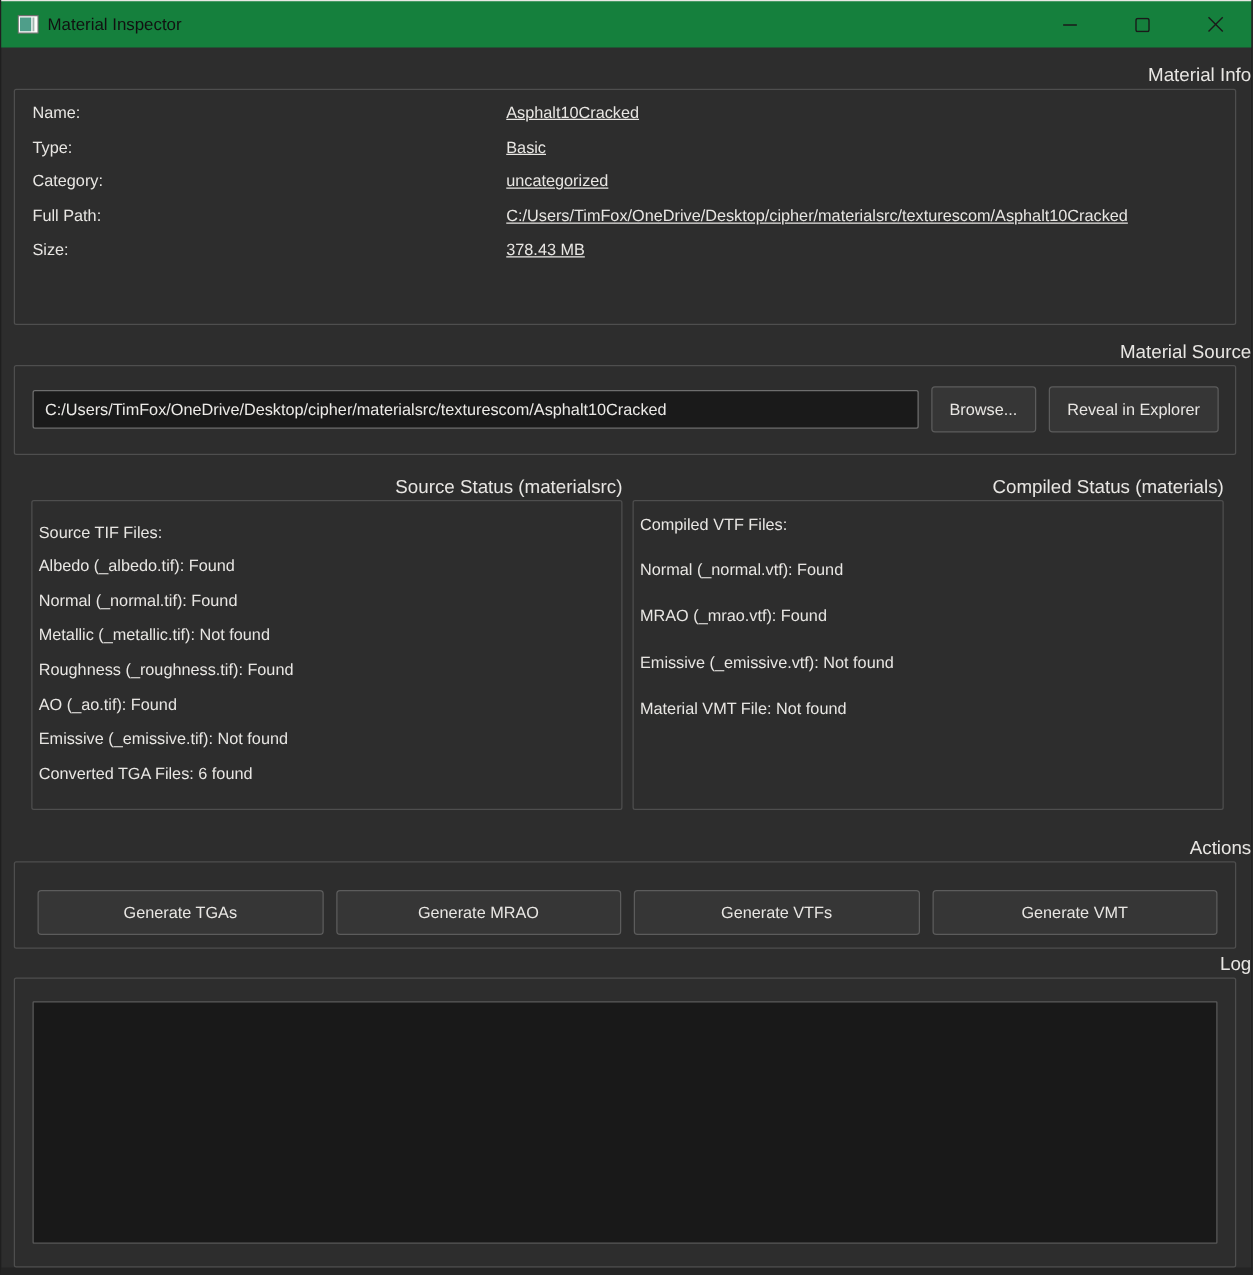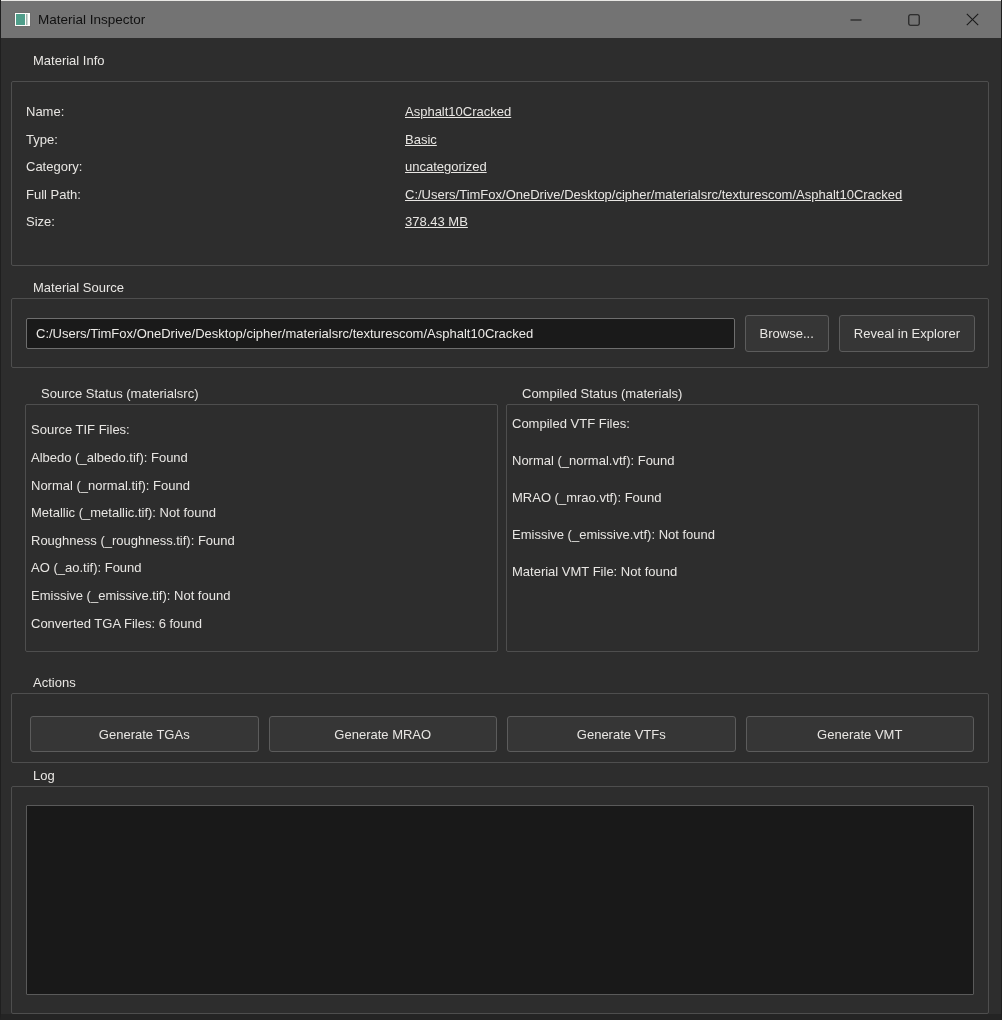--- a/index.html
+++ b/index.html
@@ -14,50 +14,50 @@
     width: 1002px; height: 1020px;
     background: #2d2d2d;
     border-left: 1px solid #1f1f1f;
     border-right: 1px solid #1f1f1f;
     border-bottom: 6px solid #242424;
     display: flex; flex-direction: column;
   }
   
   .titlebar {
     height: 38px; flex: 0 0 38px;
-    background: #737373;
+    background: #15803d;
     border-top: 1px solid #e9e8e5;
     display: flex; align-items: center;
     color: #1b1b1b;
   }
   .titlebar .app-icon { margin-left: 13px; width: 17px; height: 15px; display: inline-block; }
   .titlebar .title-text { margin-left: 7px; font-size: 13.5px; color: #111; }
   .titlebar .spacer { flex: 1; }
   .win-btn {
     width: 58px; height: 38px;
     display: flex; align-items: center; justify-content: center;
     cursor: default;
   }
   .win-btn svg { display: block; }
   
   .group-title {
-    color: #e8e6e3; font-size: 13px;
-    margin-left: 32px; height: 17px; line-height: 17px;
+    color: #e8e6e3; font-size: 15px;
+    margin-left: 32px; height: 17px; line-height: 17px; text-align: right;
   }
   .gbox {
     border: 1px solid #4e4e4e;
     border-radius: 2px;
     background: #2d2d2d;
   }
   
   .mi-title { margin-top: 14px; }
   .mi-box {
-    margin: 12px 12px 0 10px;
+    margin: 2px 12px 0 10px;
     height: 202px;
-    padding: 21px 14px 0 14px;
+    padding: 9px 14px 0 14px;
   }
   .mi-row { display: flex; height: 27.5px; line-height: 18px; align-items: flex-start; }
   .mi-label { width: 379px; flex: 0 0 379px; }
   .mi-value { flex: 1; text-decoration: underline; }
   
   .ms-title { margin-top: 13px; }
   .ms-box {
     margin: 2px 12px 0 10px;
     height: 77px;
     padding: 0 13px 0 14px;

